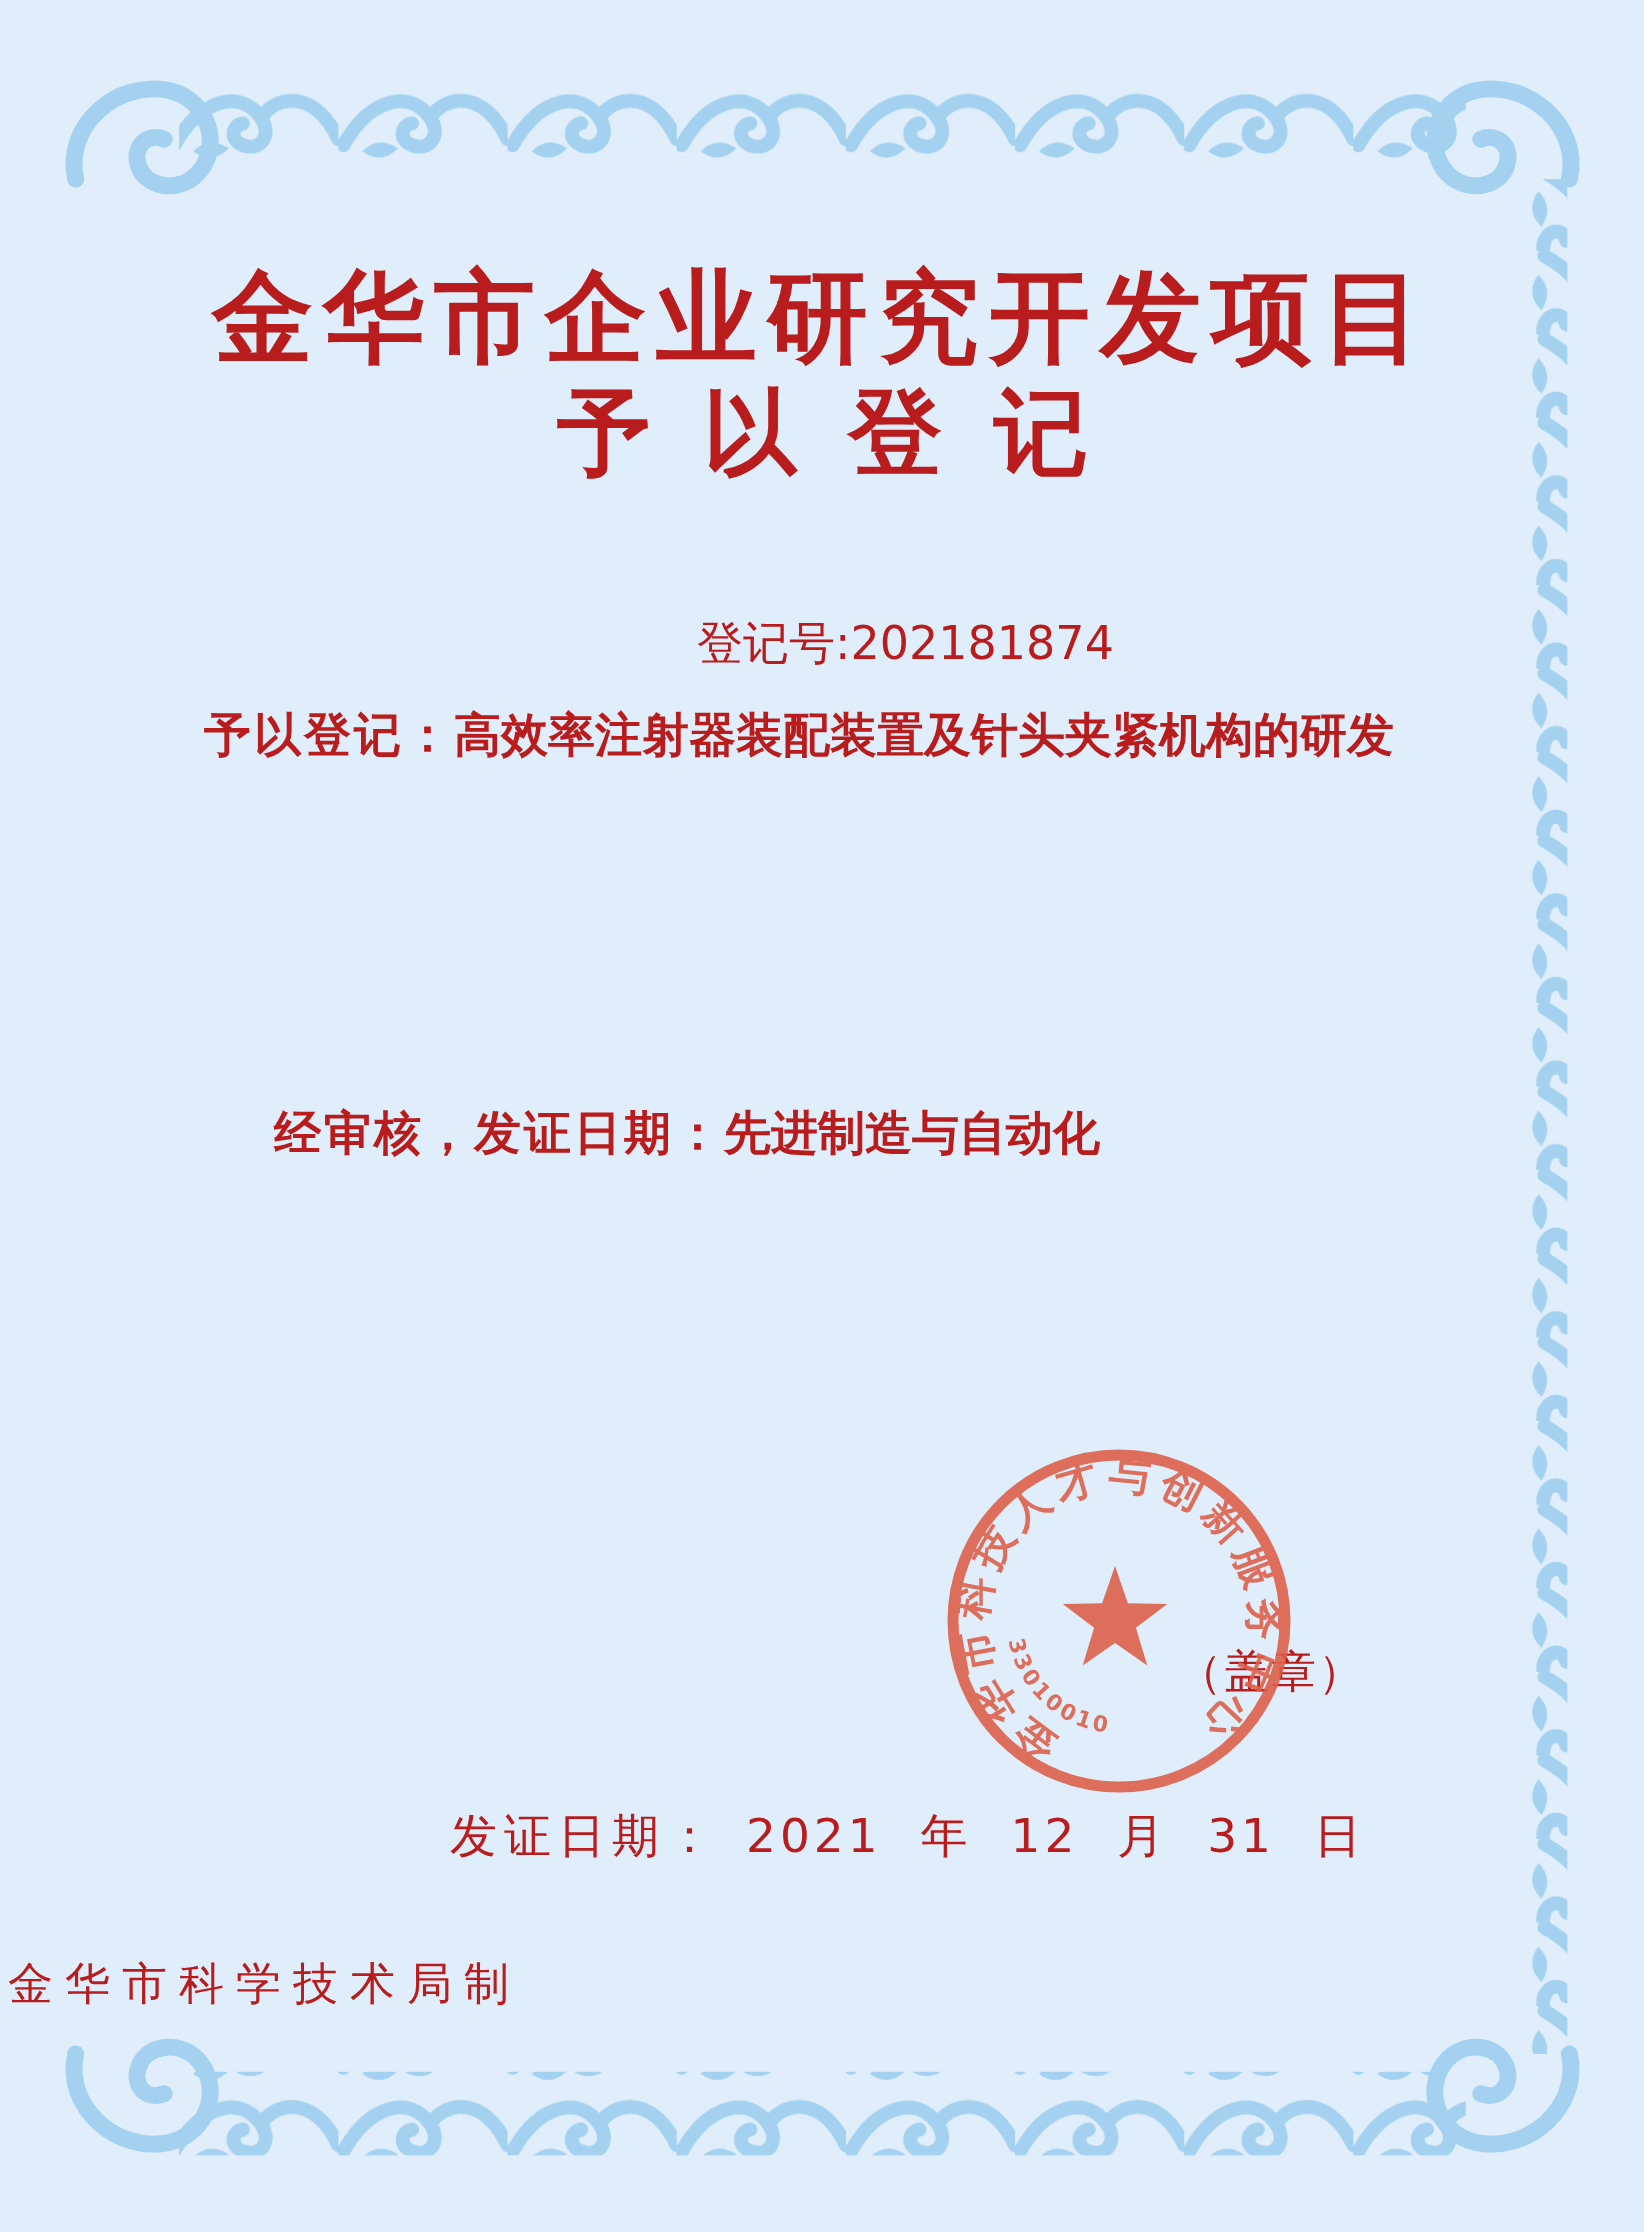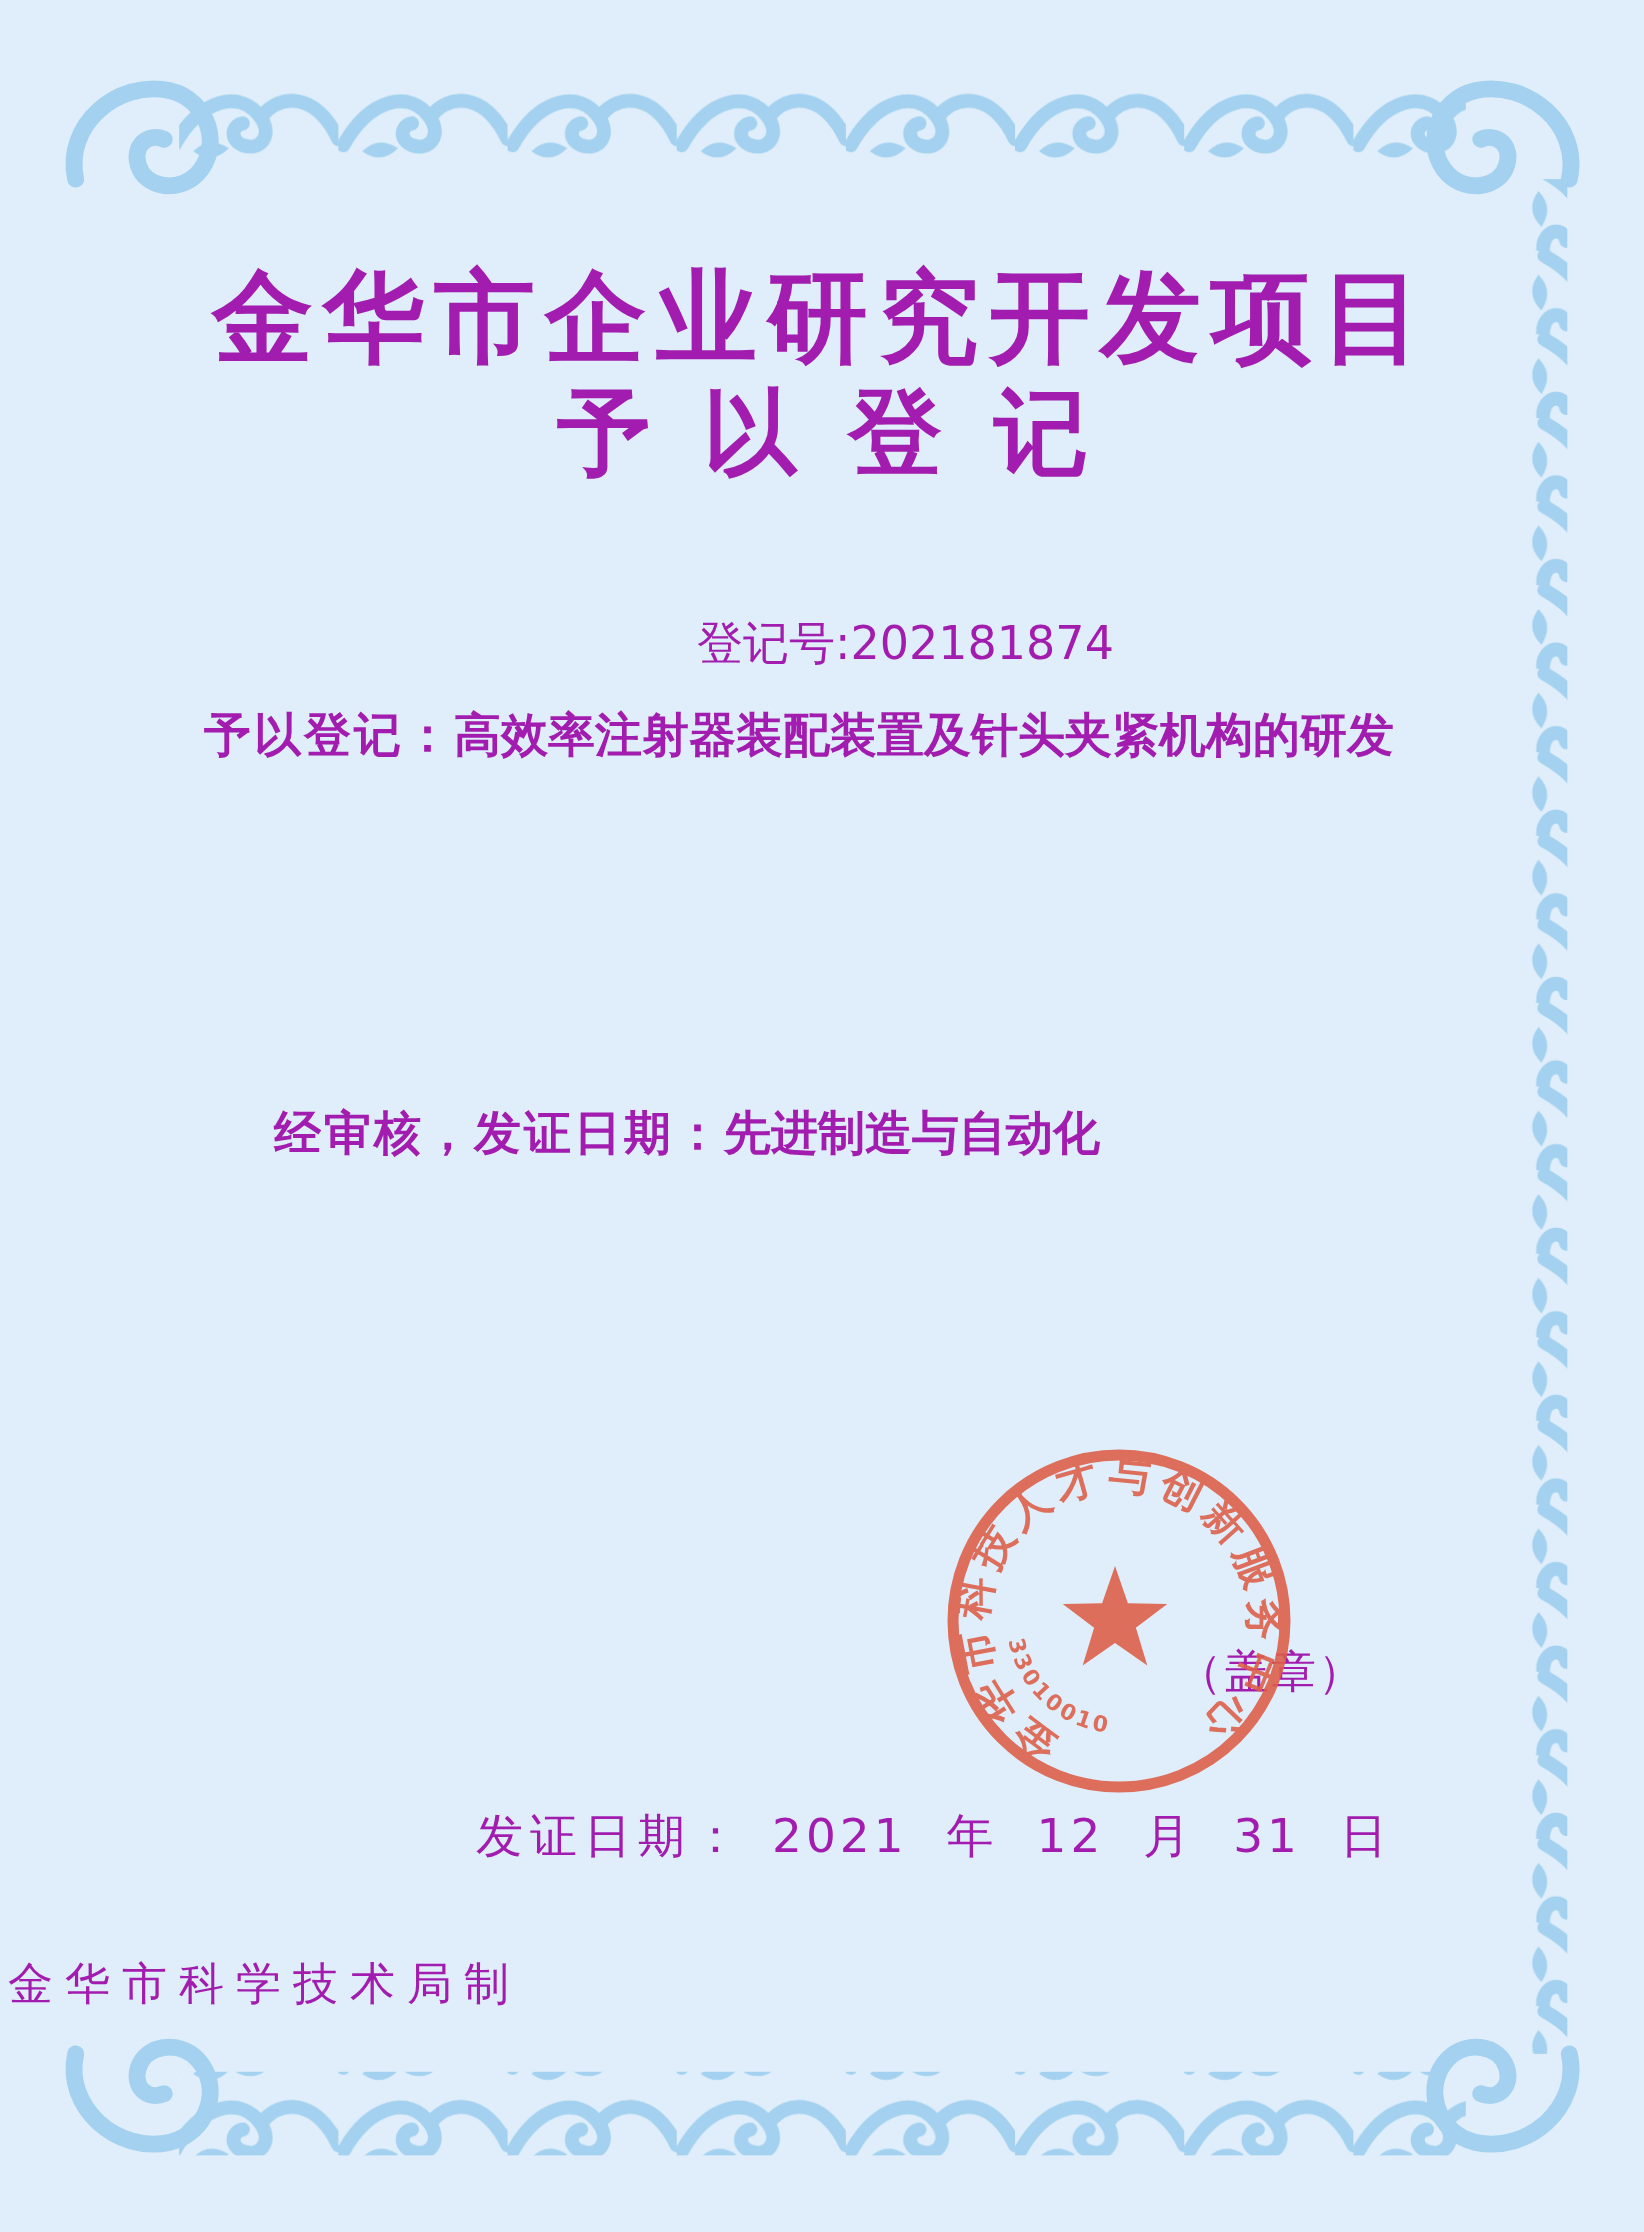--- a/index.html
+++ b/index.html
@@ -3,21 +3,21 @@
 <meta charset="utf-8">
 <style>
   html,body{margin:0;padding:0;background:#c9dcea;}
   .page{
     position:relative;
     width:1645px;height:2233px;
     margin:0 auto;
     background:#dfeefa;
     overflow:hidden;
     font-family:"DejaVu Serif", serif;
-    color:#a21caf;
+    color:#b91c1c;
   }
   .border-svg{position:absolute;left:0;top:0;width:1645px;height:2233px;pointer-events:none;}
   .abs{position:absolute;}
 
   .title1{
     top:251px;left:0;width:1645px;
     text-align:center;
     font-size:101px;font-weight:900;
     letter-spacing:10px;
     font-family:"DejaVu Serif", serif;
@@ -56,21 +56,21 @@
     top:1642px;left:1177px;
     font-size:45px;letter-spacing:2px;
     font-family:"DejaVu Sans", sans-serif;font-weight:500;
     z-index:1;
   }
   .dateline{
     top:1805px;left:450px;
     font-size:47px;
     font-family:"DejaVu Sans", sans-serif;font-weight:500;
   }
-  .dateline .lab{letter-spacing:7px;margin-right:26px;margin-left:26px;}
+  .dateline .lab{letter-spacing:7px;margin-right:26px;}
   .dateline .val{word-spacing:20px;letter-spacing:4px;}
   .footer{
     top:1954px;left:0;width:1645px;
     font-size:45px;letter-spacing:12px;
     font-family:"DejaVu Sans", sans-serif;font-weight:500;margin-left:8px;
   }
   .stamp{
     top:1445px;left:943px;width:352px;height:352px;
     z-index:2;opacity:0.89;
   }

